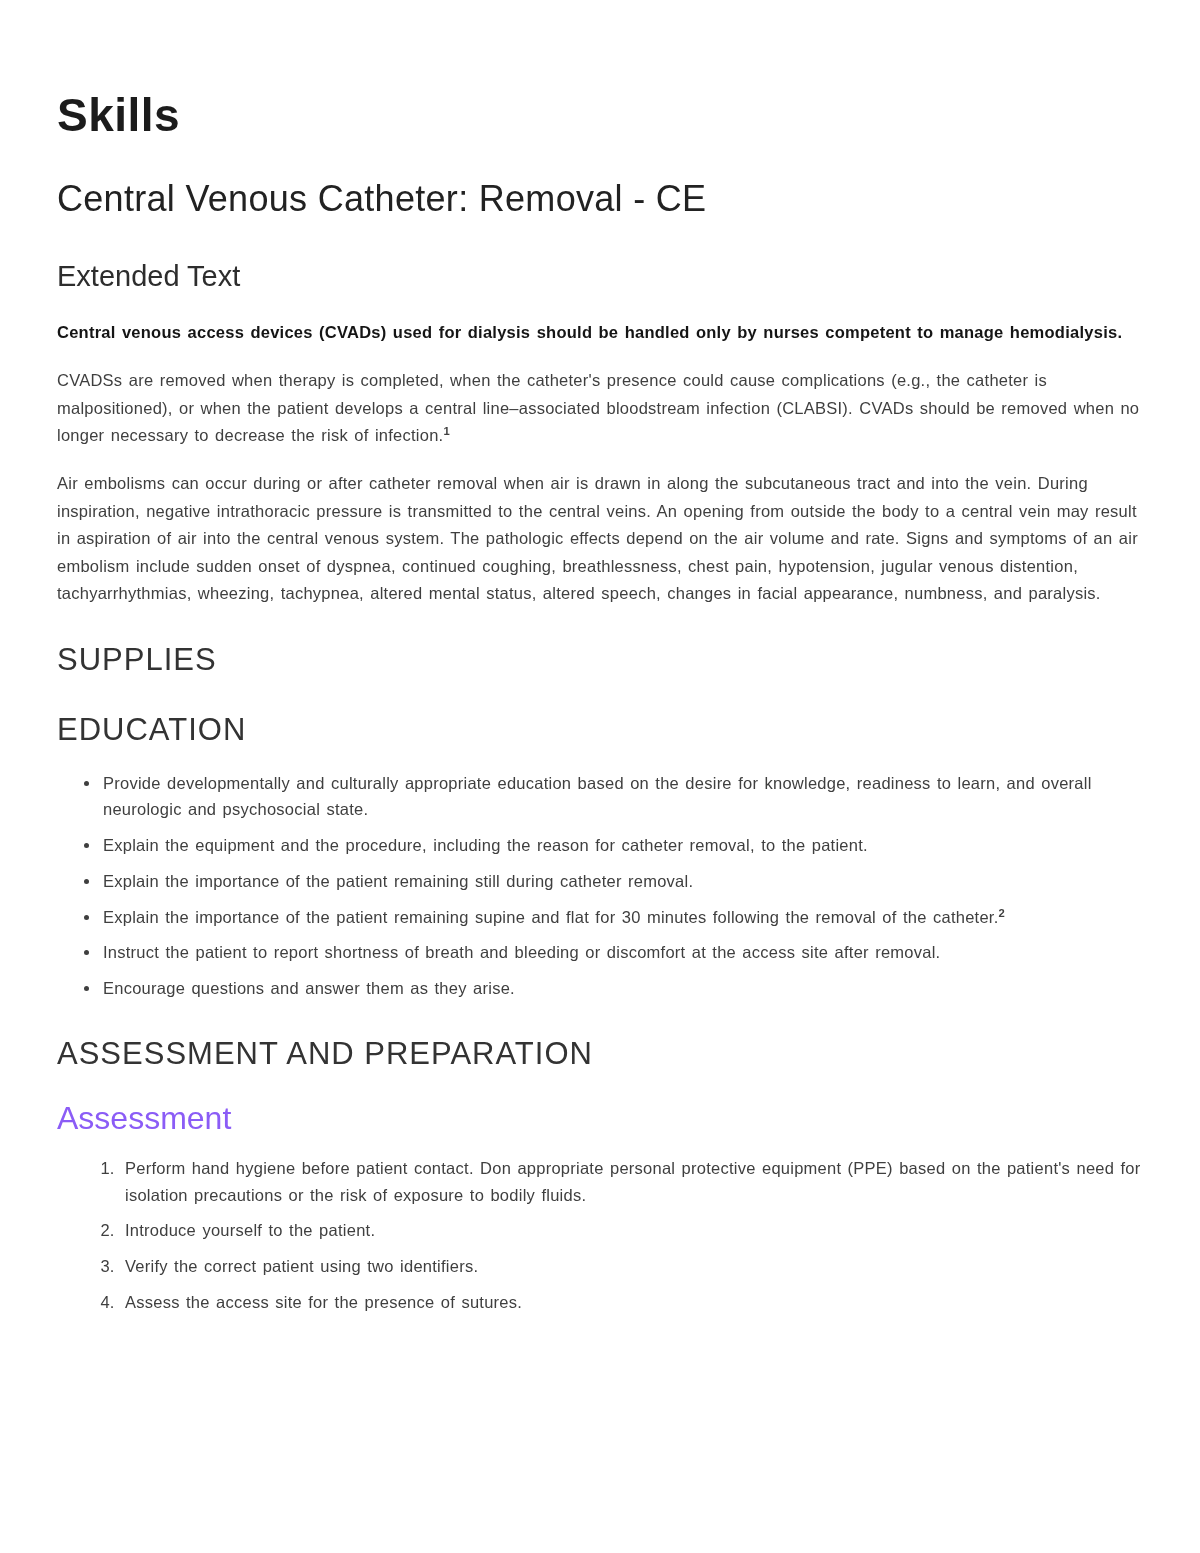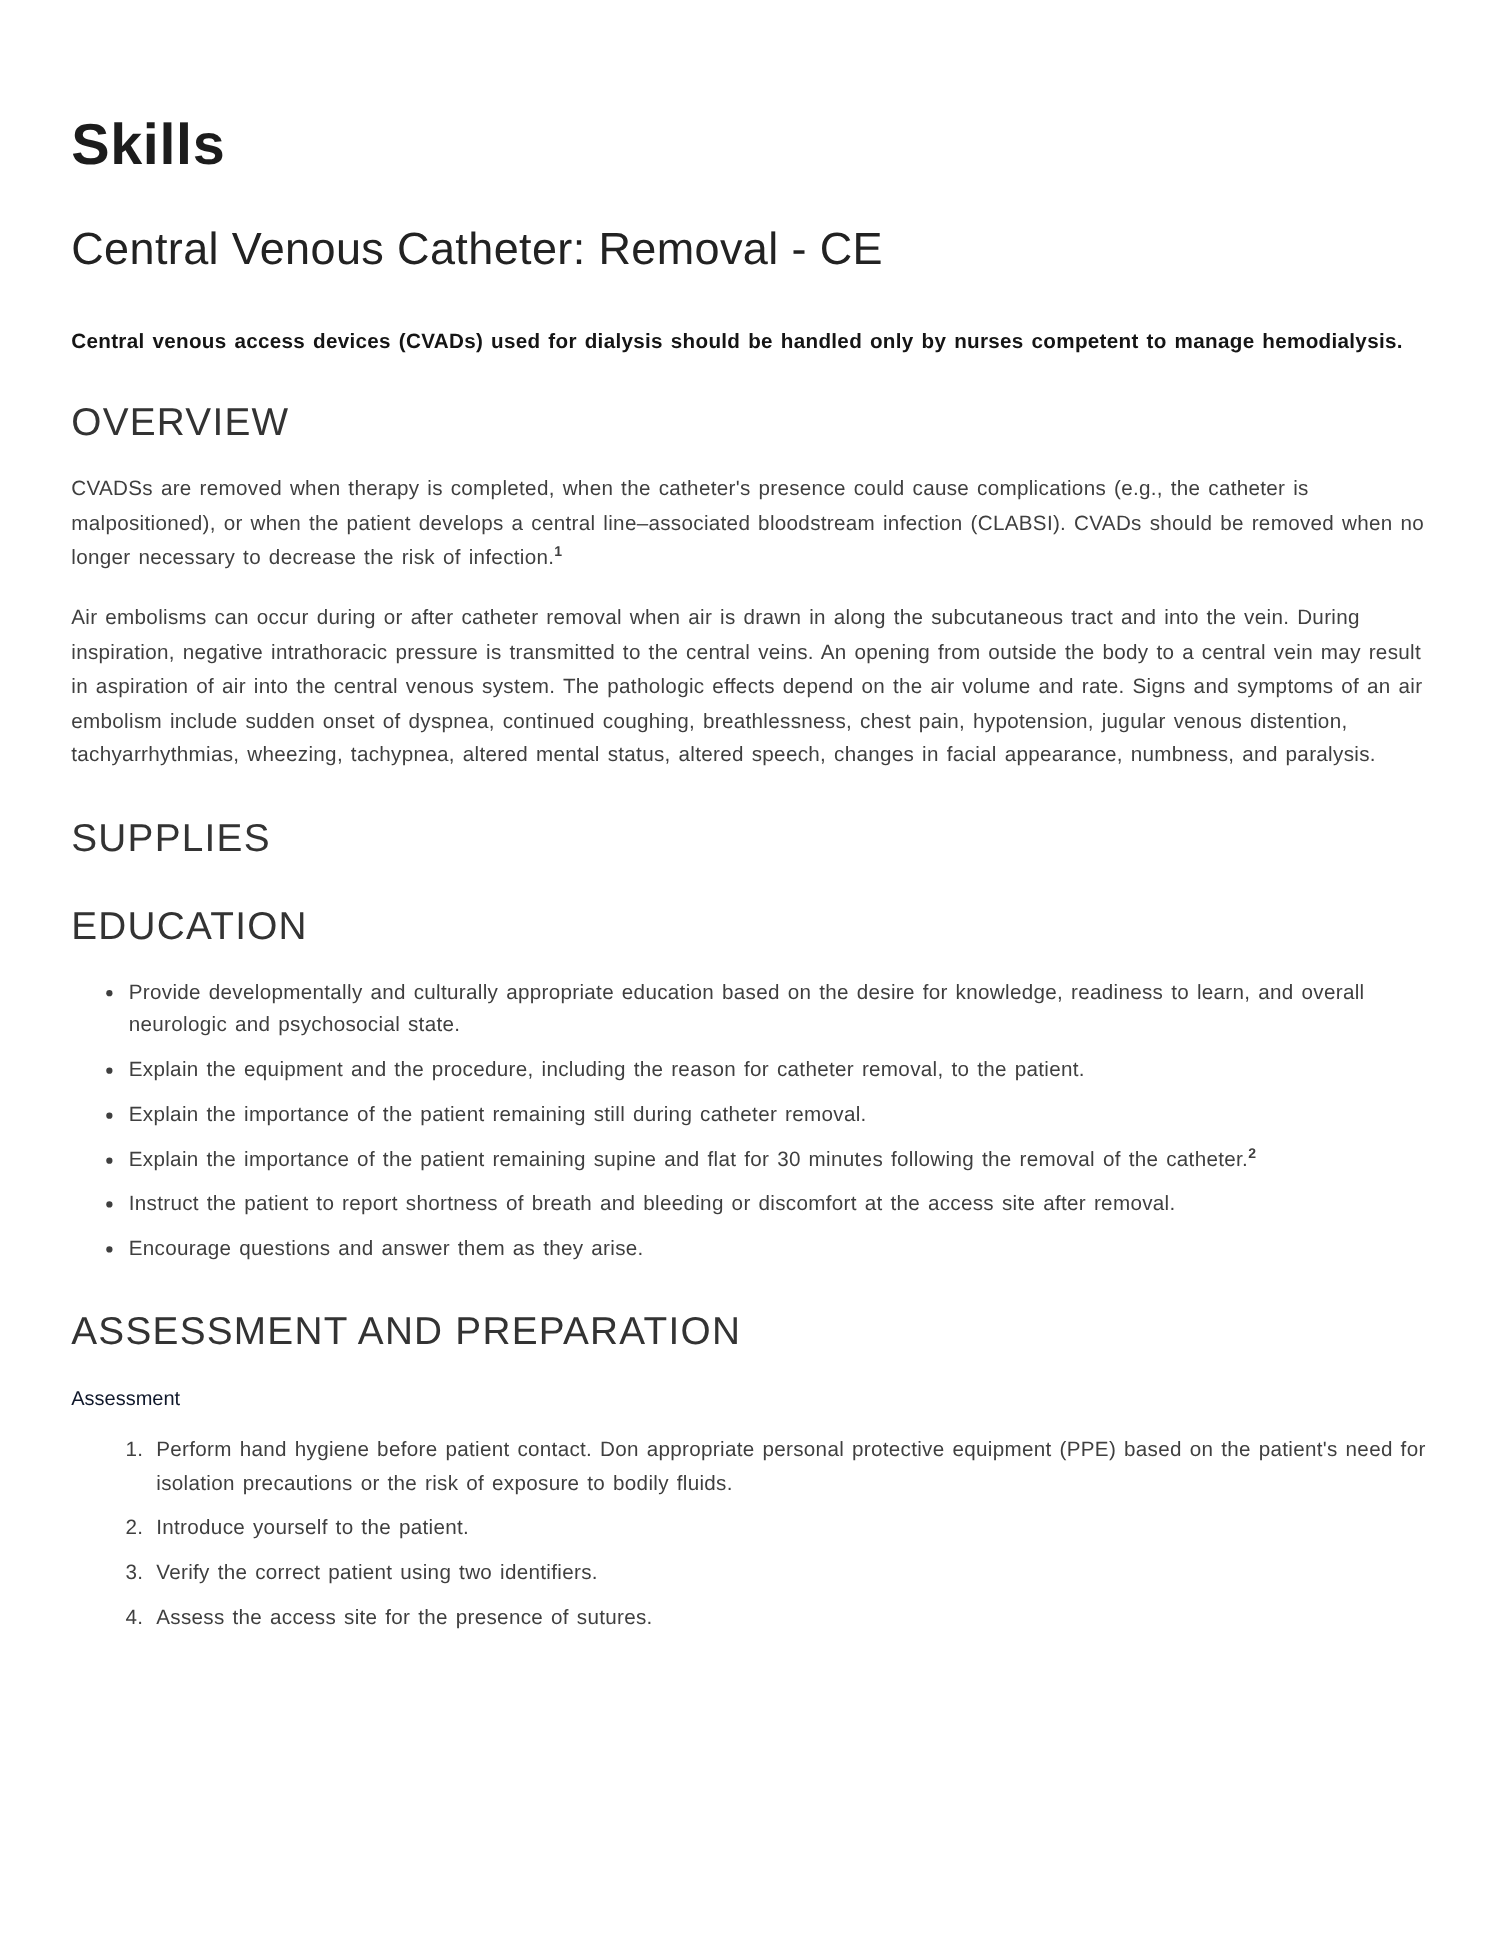--- a/index.html
+++ b/index.html
@@ -36,23 +36,23 @@
     margin: 0 0 26px 0;
   }
   .section-heading {
     font-size: 31px;
     font-weight: 400;
     color: #333333;
     letter-spacing: 1px;
     margin: 34px 0 22px 0;
   }
   .sub-heading {
-    font-size: 16px;
+    font-size: 32px;
     font-weight: 400;
-    color: #0f172a;
+    color: #8b5cf6;
     margin: 28px 0 18px 0;
   }
   p.body-text {
     font-size: 16.5px;
     line-height: 1.67;
     letter-spacing: 0.25px;
     word-spacing: 1.5px;
     color: #3f3f3f;
     margin: 0 0 20px 0;
     max-width: 1085px;
@@ -104,27 +104,27 @@
   }
 </style>
 </head>
 <body>
 
 <div class="page">
   <main class="content">
 
     <h1 class="kicker">Skills</h1>
     <h2 class="doc-title">Central Venous Catheter: Removal - CE</h2>
+    <h3 class="doc-subtitle">Extended Text</h3>
 
     <section>
       <p class="alert-text">Central venous access devices (CVADs) used for dialysis should be handled only by nurses competent to manage hemodialysis.</p>
     </section>
 
     <section>
-      <h4 class="section-heading">OVERVIEW</h4>
       <p class="body-text"><span>CVADSs are removed when therapy is completed, when the catheter's presence could cause complications (e.g., the catheter is malpositioned), or when the patient develops a central line–associated bloodstream infection (CLABSI). CVADs should be removed when no longer necessary to decrease the risk of infection.</span><sup class="ref">1</sup></p>
       <p class="body-text">Air embolisms can occur during or after catheter removal when air is drawn in along the subcutaneous tract and into the vein. During inspiration, negative intrathoracic pressure is transmitted to the central veins. An opening from outside the body to a central vein may result in aspiration of air into the central venous system. The pathologic effects depend on the air volume and rate. Signs and symptoms of an air embolism include sudden onset of dyspnea, continued coughing, breathlessness, chest pain, hypotension, jugular venous distention, tachyarrhythmias, wheezing, tachypnea, altered mental status, altered speech, changes in facial appearance, numbness, and paralysis.</p>
     </section>
 
     <section>
       <h4 class="section-heading">SUPPLIES</h4>
     </section>
 
     <section>
       <h4 class="section-heading">EDUCATION</h4>

